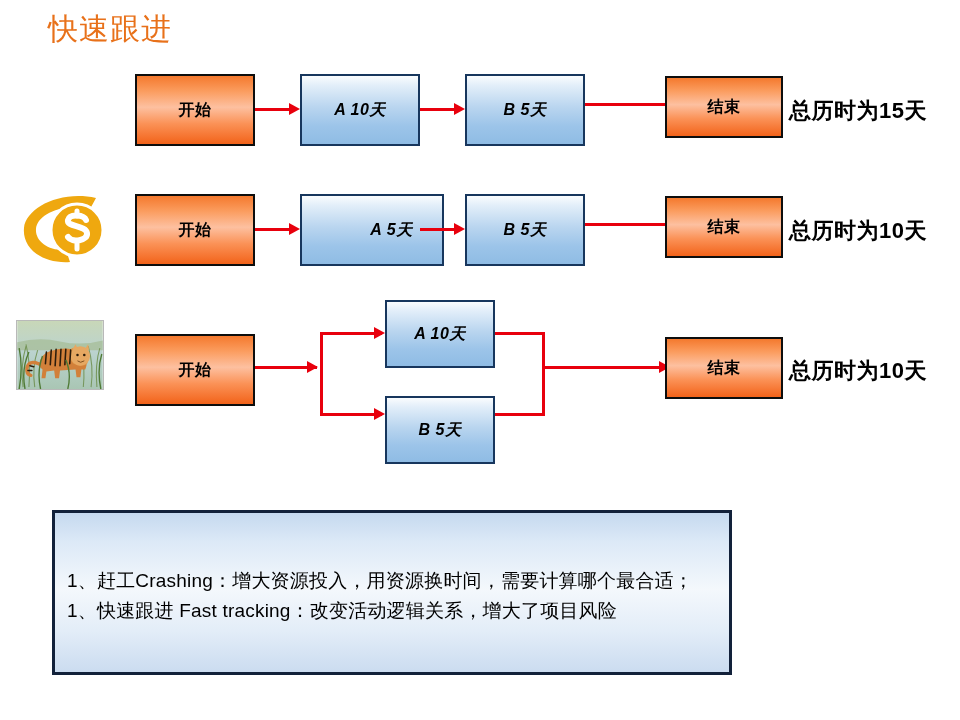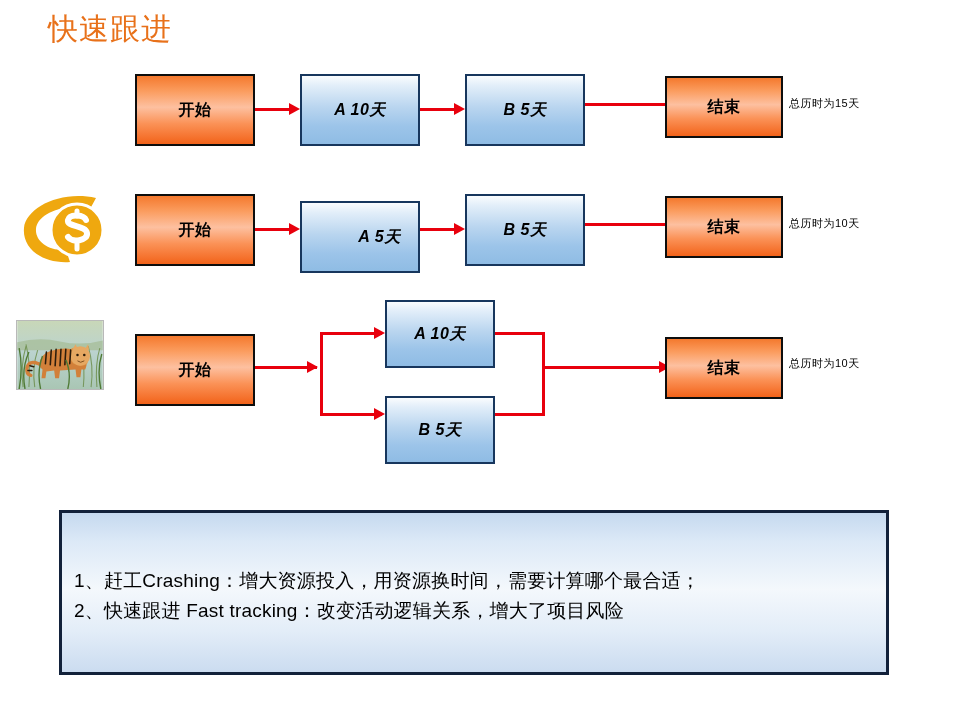--- a/index.html
+++ b/index.html
@@ -73,22 +73,22 @@
     width: 0;
     height: 0;
     border-top: 6px solid transparent;
     border-bottom: 6px solid transparent;
     border-left: 11px solid #E8000D;
   }
 
   
   .duration-note {
     position: absolute;
-    font-size: 11px;
-    font-weight: normal;
+    font-size: 22px;
+    font-weight: bold;
     color: #000000;
     white-space: nowrap;
     letter-spacing: 0.5px;
   }
 
   
   #money-icon {
     position: absolute;
     left: 20px;
     top: 192px;
@@ -104,23 +104,23 @@
     width: 88px;
     height: 70px;
     border: 1px solid #b9b9b9;
     box-sizing: border-box;
     overflow: hidden;
   }
 
   
   #note-box {
     position: absolute;
-    left: 59px;
+    left: 52px;
     top: 510px;
-    width: 830px;
+    width: 680px;
     height: 165px;
     border: 3px solid #12213a;
     box-sizing: border-box;
     background: linear-gradient(to bottom,
         #C5D9EF 0%,
         #DCE9F7 18%,
         #F4F8FC 48%,
         #E3EDF8 74%,
         #CBDCF0 100%);
   }
@@ -176,21 +176,21 @@
       <path d="M57 19 L57 24 M57 52 L57 57" stroke="#ffffff" stroke-width="5" stroke-linecap="round"></path>
       <path d="M66 28 C64 23 50 21 48 28 C46 35 66 33 67 41 C68 49 52 51 48 45" fill="none" stroke="#ffffff" stroke-width="6" stroke-linecap="round"></path>
     </svg>
   </div>
 
   <div class="node orange" style="left:135px; top:194px; width:120px; height:72px;">开始</div>
 
   <div class="conn h" style="left:255px; top:228px; width:40px;"></div>
   <div class="arrowhead" style="left:289px; top:223px;"></div>
 
-  <div class="node blue" style="left:300px; top:201px; width:120px; height:72px;padding-left:39px;">A 5天</div>
+  <div class="node blue" style="left:300px; top:194px; width:144px; height:72px;padding-left:39px;">A 5天</div>
 
   <div class="conn h" style="left:420px; top:228px; width:40px;"></div>
   <div class="arrowhead" style="left:454px; top:223px;"></div>
 
   <div class="node blue" style="left:465px; top:194px; width:120px; height:72px;">B  5天</div>
 
   <div class="conn h" style="left:585px; top:223px; width:90px;"></div>
   <div class="arrowhead" style="left:668px; top:218px;"></div>
 
   <div class="node orange" style="left:665px; top:196px; width:118px; height:62px;">结束</div>
@@ -276,15 +276,15 @@
   <div class="arrowhead" style="left:659px; top:361px;"></div>
 
   <div class="node orange" style="left:665px; top:337px; width:118px; height:62px;">结束</div>
 
   <div class="duration-note" style="left:789px; top:356px;">总历时为10天</div>
 </div>
 
 <div id="note-box">
   <div id="note-lines">
     <div class="note-line">1、赶工Crashing：增大资源投入，用资源换时间，需要计算哪个最合适；</div>
-    <div class="note-line">2、快速跟进 Fast tracking：改变活动逻辑关系，增大了项目风险</div>
+    <div class="note-line">1、快速跟进 Fast tracking：改变活动逻辑关系，增大了项目风险</div>
   </div>
 </div>
 
 </body></html>

